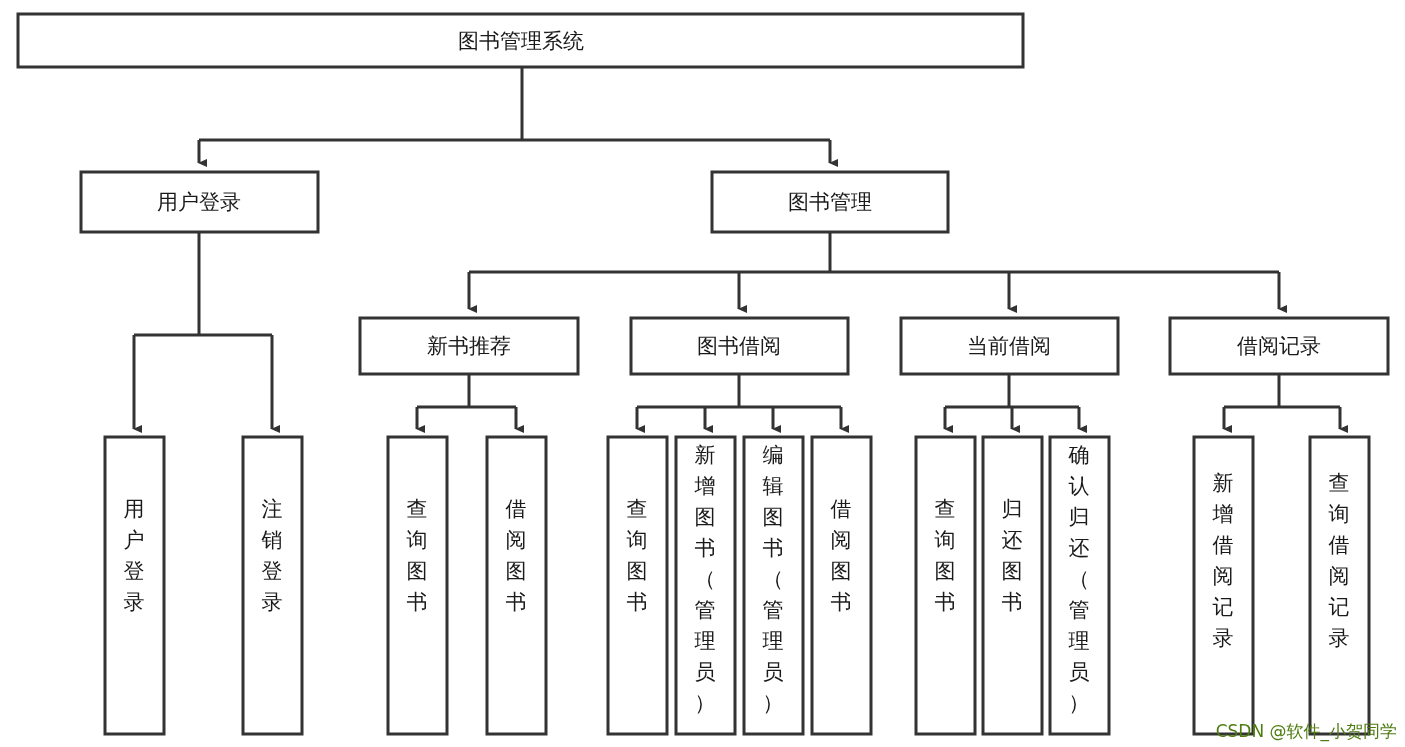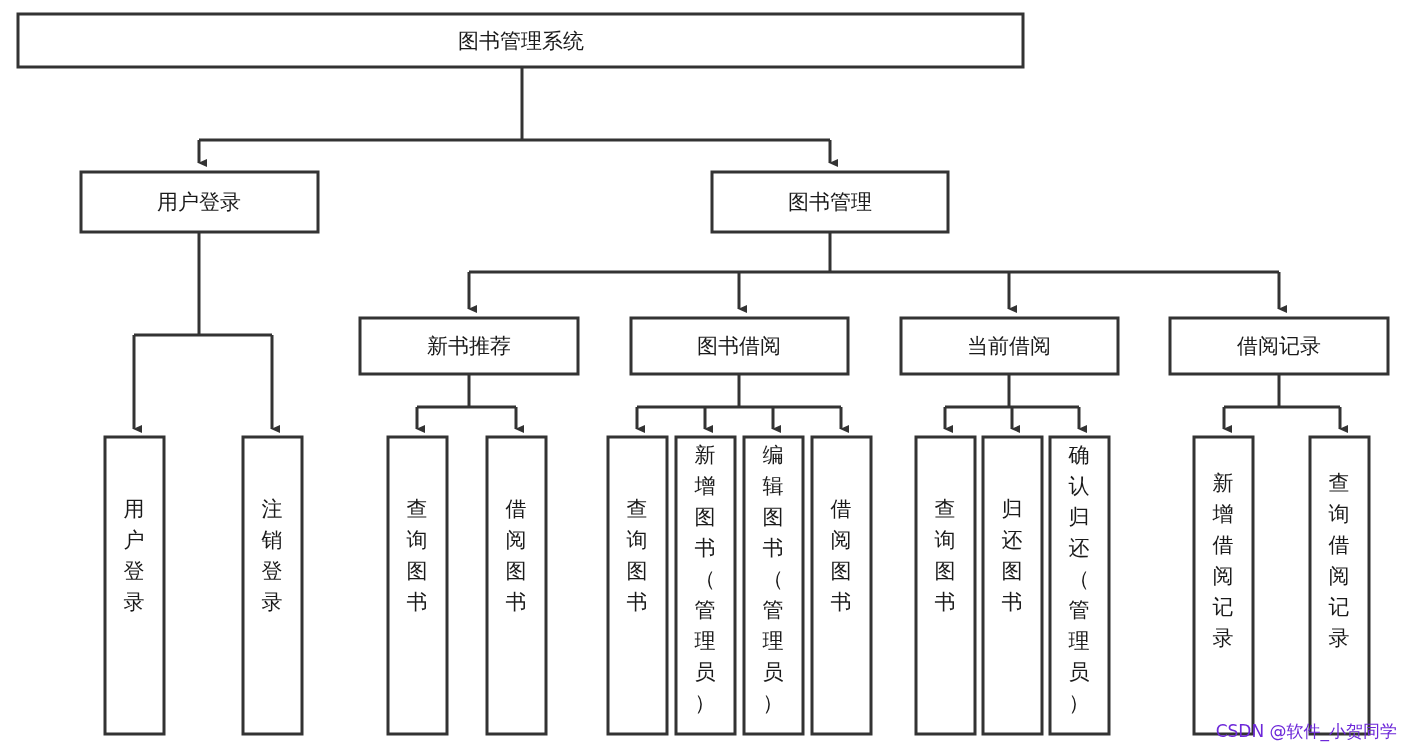--- a/index.html
+++ b/index.html
@@ -6,21 +6,21 @@
   body{width:1405px;height:747px;overflow:hidden;
        font-family:"DejaVu Sans","Liberation Sans",sans-serif;}
   #diagram-root{position:relative;width:1405px;height:747px;background:#fff;}
   svg{display:block;}
   .node-box{fill:#ffffff;stroke:#333333;stroke-width:3;}
   .link-line{stroke:#333333;stroke-width:3;fill:none;}
   .node-label{fill:#1a1a1a;font-size:21px;text-anchor:middle;dominant-baseline:middle;
               font-family:"DejaVu Sans","Liberation Sans",sans-serif;}
   .node-label-vert{fill:#1a1a1a;font-size:21px;text-anchor:middle;
               font-family:"DejaVu Sans","Liberation Sans",sans-serif;}
-  .watermark{position:absolute;right:8px;bottom:4px;color:#6d28d9;font-size:17px;
+  .watermark{position:absolute;right:8px;bottom:4px;color:#4d7c0f;font-size:17px;
              white-space:nowrap;font-family:"DejaVu Sans","Liberation Sans",sans-serif;}
 </style>
 </head>
 <body>
 
 <div id="diagram-root">
 
   <svg width="1405" height="747" viewBox="0 0 1405 747">
     <defs>
       <marker id="arrowhead" markerWidth="9" markerHeight="9" refX="4" refY="8" orient="auto" markerUnits="userSpaceOnUse">

